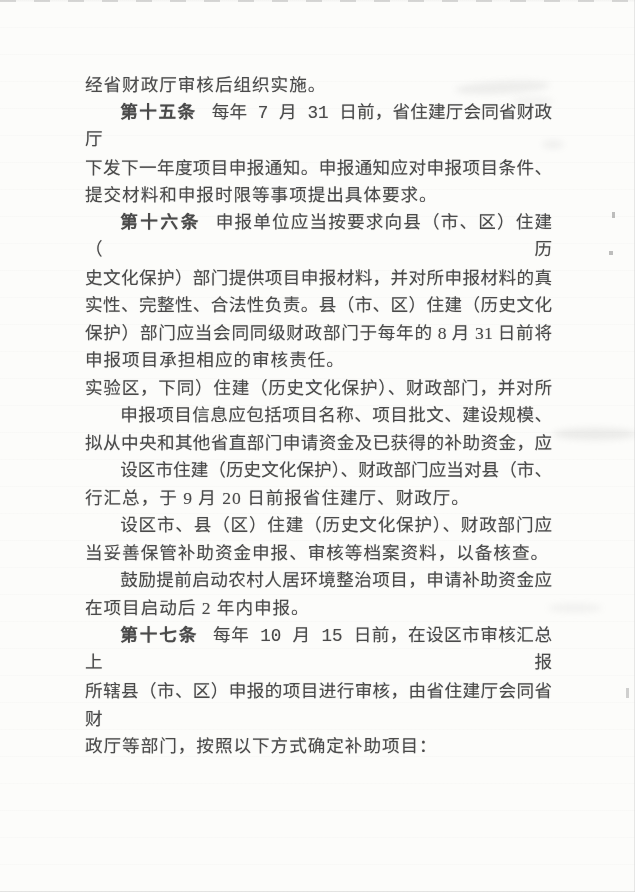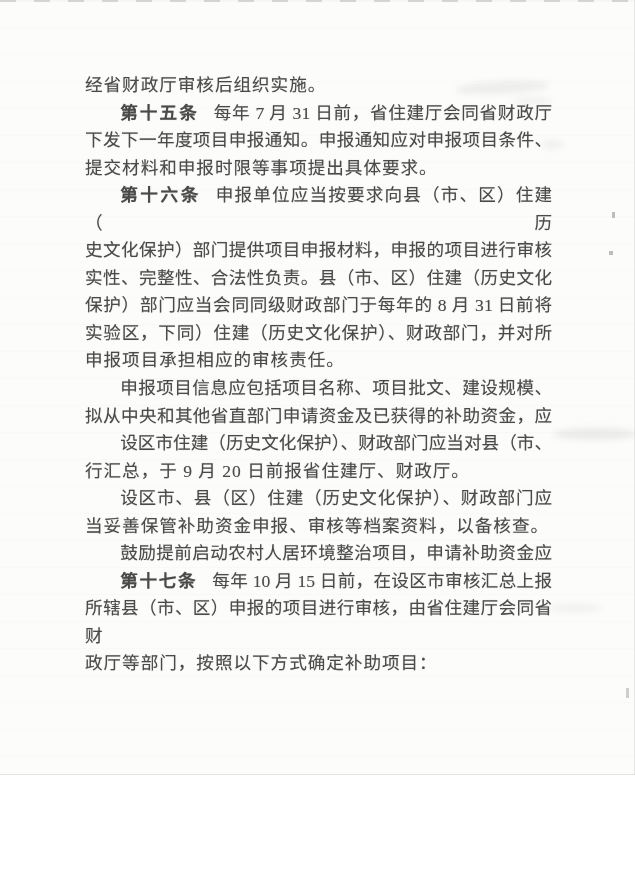--- a/index.html
+++ b/index.html
@@ -3,21 +3,21 @@
 <meta charset="utf-8">
 <style>
   html, body {
     margin: 0;
     padding: 0;
     background: #ffffff;
   }
   .page {
     position: relative;
     width: 635px;
-    height: 775px;
+    height: 892px;
     background: #fcfcfa;
     overflow: hidden;
     font-family: "Liberation Serif", "DejaVu Serif", serif;
   }
   
   .page::before {
     content: "";
     position: absolute;
     inset: 0;
     background: repeating-linear-gradient(
@@ -36,21 +36,21 @@
     line-height: 27.55px;
     color: #4a4a4a;
     text-shadow: 0 0 1px rgba(95,95,95,0.40);
   }
   .line {
     text-align: justify;
     text-justify: inter-character;
   }
   .line.fill { text-align-last: justify; }
   .line.end  { letter-spacing: 0.055em; text-align-last: left; }
-  .line.indent { text-indent: 2em; }
+  .line.indent { text-indent: 2em; font-family: Liberation Mono, monospace; }
   .clause {
     font-weight: bold;
     margin-right: 0.85em;
     letter-spacing: 0.08em;
   }
   
   .top-edge {
     position: absolute;
     top: 0; left: 0;
     width: 100%; height: 2px;
@@ -116,40 +116,41 @@
       <div>
         <div class="line end">经省财政厅审核后组织实施。</div>
       </div>
       <div>
         <div class="line fill indent"><b class="clause">第十五条</b>每年 7 月 31 日前，省住建厅会同省财政厅</div>
         <div class="line fill">下发下一年度项目申报通知。申报通知应对申报项目条件、</div>
         <div class="line end">提交材料和申报时限等事项提出具体要求。</div>
       </div>
       <div>
         <div class="line fill indent"><b class="clause">第十六条</b>申报单位应当按要求向县（市、区）住建（历</div>
-        <div class="line fill">史文化保护）部门提供项目申报材料，申报的项目进行审核</div>
+        <div class="line fill">史文化保护）部门提供项目申报材料，并对所申报材料的真</div>
         <div class="line fill">实性、完整性、合法性负责。县（市、区）住建（历史文化</div>
         <div class="line fill">保护）部门应当会同同级财政部门于每年的 8 月 31 日前将</div>
+        <div class="line end">申报项目承担相应的审核责任。</div>
         <div class="line fill">实验区，下同）住建（历史文化保护）、财政部门，并对所</div>
-        <div class="line end">申报项目承担相应的审核责任。</div>
       </div>
       <div>
         <div class="line fill indent">申报项目信息应包括项目名称、项目批文、建设规模、</div>
         <div class="line fill">拟从中央和其他省直部门申请资金及已获得的补助资金，应</div>
       </div>
       <div>
         <div class="line fill indent">设区市住建（历史文化保护）、财政部门应当对县（市、</div>
         <div class="line end">行汇总，于 9 月 20 日前报省住建厅、财政厅。</div>
       </div>
       <div>
         <div class="line fill indent">设区市、县（区）住建（历史文化保护）、财政部门应</div>
         <div class="line end">当妥善保管补助资金申报、审核等档案资料，以备核查。</div>
       </div>
       <div>
         <div class="line fill indent">鼓励提前启动农村人居环境整治项目，申请补助资金应</div>
+        <div class="line end">在项目启动后 2 年内申报。</div>
       </div>
       <div>
         <div class="line fill indent"><b class="clause">第十七条</b>每年 10 月 15 日前，在设区市审核汇总上报</div>
         <div class="line fill">所辖县（市、区）申报的项目进行审核，由省住建厅会同省财</div>
         <div class="line end">政厅等部门，按照以下方式确定补助项目：</div>
       </div>
     </div>
 </div>
 
 </body></html>

